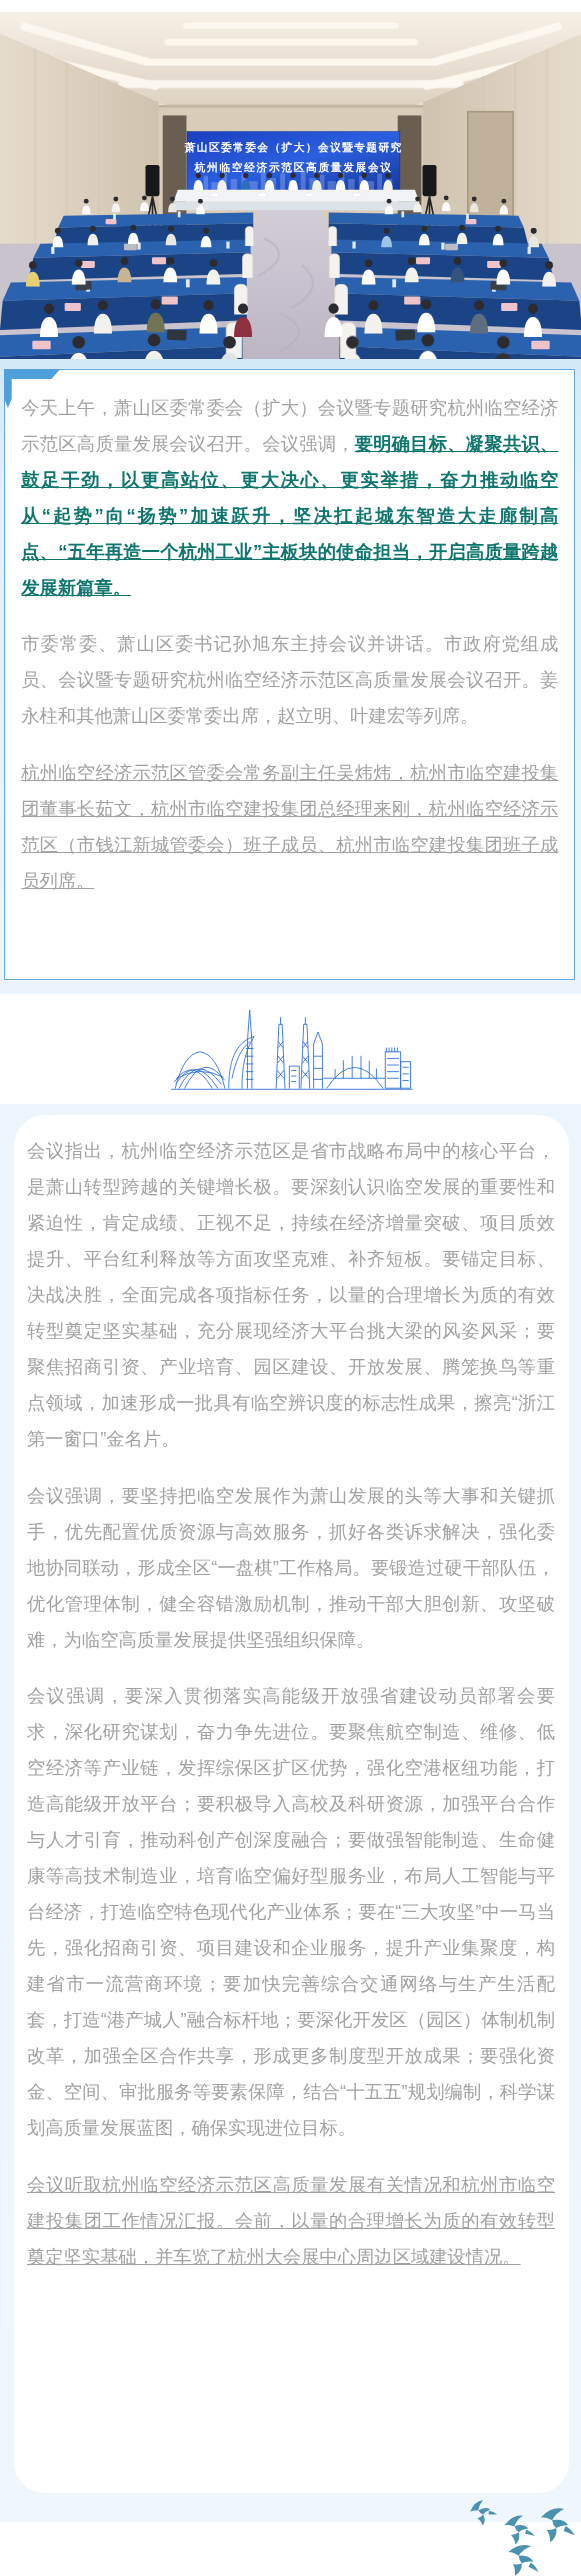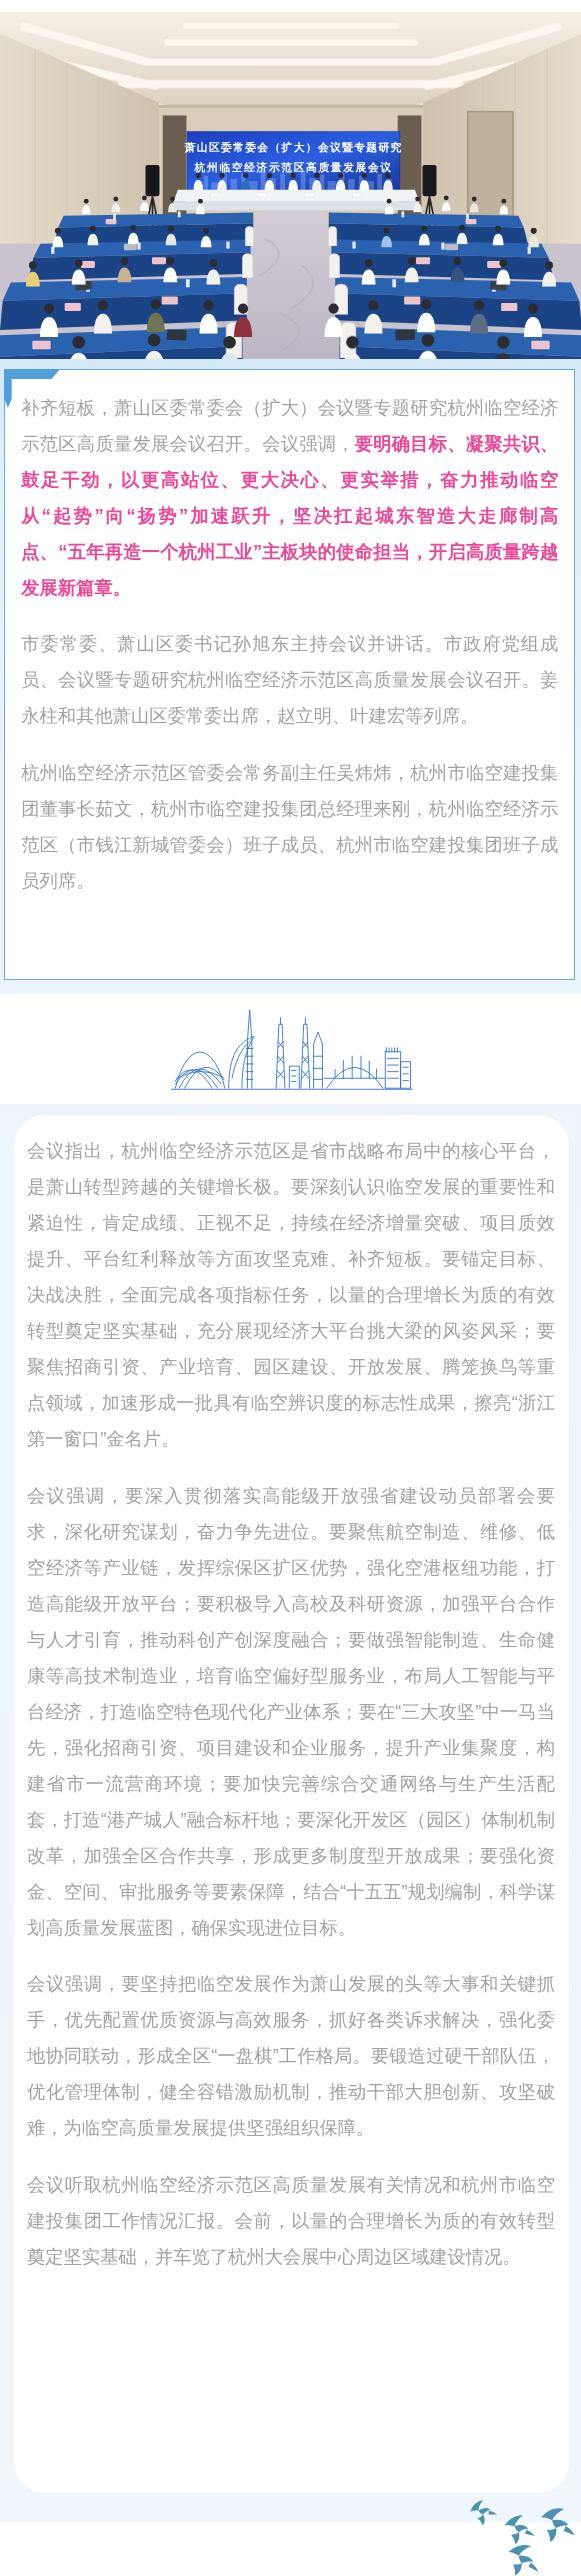--- a/index.html
+++ b/index.html
@@ -10,22 +10,22 @@
   .main{background:linear-gradient(180deg,#d3e9f8 0%,#e2f0fa 6%,#ecf5fc 30%,#eff6fc 100%);padding-top:10.2px;}
   
   .card1{position:relative;box-sizing:border-box;margin-left:4.3px;width:571px;min-height:611px;
          background:#ffffff;border:1.1px solid #66abdf;padding:19.4px 16px 10.8px 16px;}
   .card1::before{content:"";position:absolute;top:-1.1px;left:-1.1px;width:56px;height:10.2px;
          background:#4f9fd9;clip-path:polygon(0 0,100% 0,84% 100%,0 100%);}
   .card1::after{content:"";position:absolute;top:-1.1px;left:-1.1px;width:7.5px;height:39px;
          background:#4f9fd9;clip-path:polygon(0 0,100% 0,100% 76%,50% 100%,0 76%);}
   .card1 p,.card2 p{margin:0 0 20.5px 0;font-size:18.3px;line-height:36px;color:#a2a2a2;
          text-align:justify;text-justify:inter-ideograph;}
-  .card1 p:last-child,.card2 p:last-child{margin-bottom:0;}
-  .bold-seg{font-weight:700;color:#ec4899;}
+  .card1 p:last-child,.card2 p:last-child{margin-bottom:0;text-decoration:underline;}
+  .bold-seg{font-weight:700;color:#0f766e;text-decoration:underline;}
   
   .skyband{width:582px;height:110px;background:#ffffff;margin-top:13.5px;text-align:center;overflow:hidden;}
   .skyband svg{margin-top:7.5px;}
   
   .card2{box-sizing:border-box;margin:11.3px 0 0 13.5px;width:555px;min-height:1378px;
          background:#ffffff;padding:18.3px 13.5px 21.5px 13.5px;border-radius:31px;}
   .bluegap{height:29px;}
   
   .footer{position:relative;width:582px;height:66px;background:#ffffff;}
   .birds{position:absolute;right:2.2px;bottom:12px;}
@@ -253,21 +253,21 @@
       <use href="#prsn" width="40" height="60" transform="translate(968,540) scale(1.05)" color="#ffffff"></use>
       <use href="#prsn" width="40" height="60" transform="translate(628,600) scale(1.3)" color="#f3f1ec"></use>
       <use href="#prsn" width="40" height="60" transform="translate(768,596) scale(1.3)" color="#ffffff"></use>
       <use href="#prsn" width="40" height="60" transform="translate(908,600) scale(1.3)" color="#2f3338"></use>
     </g>
   </svg>
 
   <div class="main">
 
     <div class="card1">
-      <p><span>补齐短板，萧山区委常委会（扩大）会议暨专题研究杭州临空经济示范区高质量发展会议召开。会议强调，</span><span class="bold-seg">要明确目标、凝聚共识、鼓足干劲，以更高站位、更大决心、更实举措，奋力推动临空从“起势”向“扬势”加速跃升，坚决扛起城东智造大走廊制高点、“五年再造一个杭州工业”主板块的使命担当，开启高质量跨越发展新篇章。</span></p>
+      <p><span>今天上午，萧山区委常委会（扩大）会议暨专题研究杭州临空经济示范区高质量发展会议召开。会议强调，</span><span class="bold-seg">要明确目标、凝聚共识、鼓足干劲，以更高站位、更大决心、更实举措，奋力推动临空从“起势”向“扬势”加速跃升，坚决扛起城东智造大走廊制高点、“五年再造一个杭州工业”主板块的使命担当，开启高质量跨越发展新篇章。</span></p>
       <p>市委常委、萧山区委书记孙旭东主持会议并讲话。市政府党组成员、会议暨专题研究杭州临空经济示范区高质量发展会议召开。姜永柱和其他萧山区委常委出席，赵立明、叶建宏等列席。</p>
       <p>杭州临空经济示范区管委会常务副主任吴炜炜，杭州市临空建投集团董事长茹文，杭州市临空建投集团总经理来刚，杭州临空经济示范区（市钱江新城管委会）班子成员、杭州市临空建投集团班子成员列席。</p>
     </div>
 
     <div class="skyband">
       <svg width="248" height="95" viewBox="0 0 450 172" fill="none" stroke="#2e6fd8" stroke-width="1.6" stroke-linecap="round">
         <path d="M8 160 H445"></path>
         <path d="M15 158 Q30 96 60 92 Q90 96 105 158"></path>
         <path d="M22 158 Q55 92 98 150"></path>
         <path d="M32 158 Q66 90 104 143"></path>
@@ -294,22 +294,22 @@
         <rect x="396" y="92" width="28" height="66"></rect>
         <path d="M400 104 h20 M400 116 h20 M400 128 h20 M400 140 h20"></path>
         <path d="M398 92 v-7 m5 7 v-7 m5 7 v-7 m5 7 v-7 m5 7 v-7"></path>
         <rect x="424" y="110" width="18" height="48"></rect>
         <path d="M428 120 h10 M428 132 h10 M428 144 h10"></path>
       </svg>
     </div>
 
     <div class="card2">
       <p>会议指出，杭州临空经济示范区是省市战略布局中的核心平台，是萧山转型跨越的关键增长极。要深刻认识临空发展的重要性和紧迫性，肯定成绩、正视不足，持续在经济增量突破、项目质效提升、平台红利释放等方面攻坚克难、补齐短板。要锚定目标、决战决胜，全面完成各项指标任务，以量的合理增长为质的有效转型奠定坚实基础，充分展现经济大平台挑大梁的风姿风采；要聚焦招商引资、产业培育、园区建设、开放发展、腾笼换鸟等重点领域，加速形成一批具有临空辨识度的标志性成果，擦亮“浙江第一窗口”金名片。</p>
+      <p>会议强调，要坚持把临空发展作为萧山发展的头等大事和关键抓手，优先配置优质资源与高效服务，抓好各类诉求解决，强化委地协同联动，形成全区“一盘棋”工作格局。要锻造过硬干部队伍，优化管理体制，健全容错激励机制，推动干部大胆创新、攻坚破难，为临空高质量发展提供坚强组织保障。</p>
       <p>会议强调，要深入贯彻落实高能级开放强省建设动员部署会要求，深化研究谋划，奋力争先进位。要聚焦航空制造、维修、低空经济等产业链，发挥综保区扩区优势，强化空港枢纽功能，打造高能级开放平台；要积极导入高校及科研资源，加强平台合作与人才引育，推动科创产创深度融合；要做强智能制造、生命健康等高技术制造业，培育临空偏好型服务业，布局人工智能与平台经济，打造临空特色现代化产业体系；要在“三大攻坚”中一马当先，强化招商引资、项目建设和企业服务，提升产业集聚度，构建省市一流营商环境；要加快完善综合交通网络与生产生活配套，打造“港产城人”融合标杆地；要深化开发区（园区）体制机制改革，加强全区合作共享，形成更多制度型开放成果；要强化资金、空间、审批服务等要素保障，结合“十五五”规划编制，科学谋划高质量发展蓝图，确保实现进位目标。</p>
-      <p>会议强调，要坚持把临空发展作为萧山发展的头等大事和关键抓手，优先配置优质资源与高效服务，抓好各类诉求解决，强化委地协同联动，形成全区“一盘棋”工作格局。要锻造过硬干部队伍，优化管理体制，健全容错激励机制，推动干部大胆创新、攻坚破难，为临空高质量发展提供坚强组织保障。</p>
       <p>会议听取杭州临空经济示范区高质量发展有关情况和杭州市临空建投集团工作情况汇报。会前，以量的合理增长为质的有效转型奠定坚实基础，并车览了杭州大会展中心周边区域建设情况。</p>
     </div>
 
     <div class="bluegap"></div>
   </div>
 
   <div class="footer">
     <svg class="birds" width="114" height="80" viewBox="0 0 212 148" fill="#4b92af">
       <g id="bird1" transform="translate(4,14) rotate(-14) scale(0.85)">
         <path d="M0 18 Q14 -2 34 0 Q22 8 18 20 Q8 16 0 18 Z"></path>

